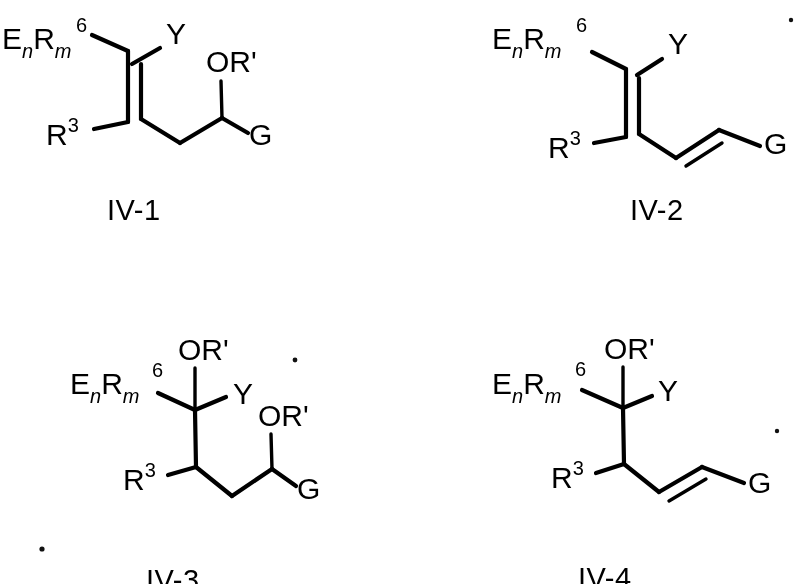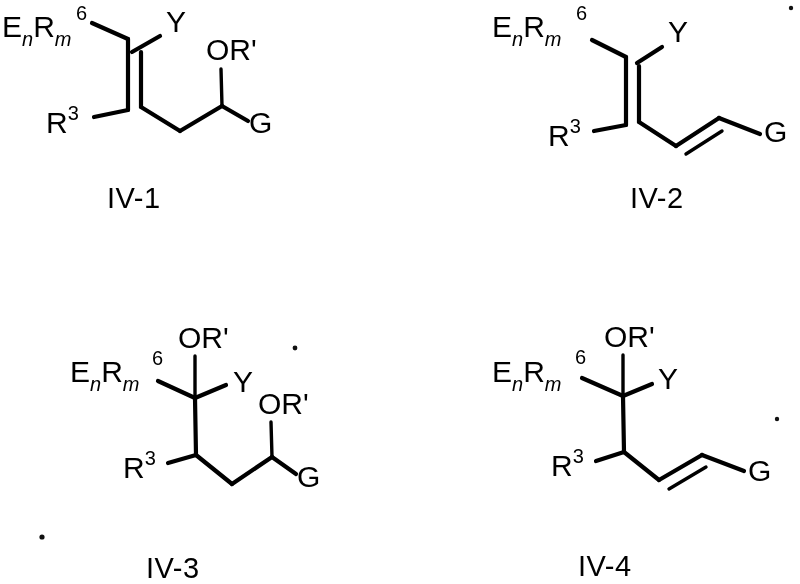--- a/index.html
+++ b/index.html
@@ -9,21 +9,21 @@
   }
   body {
     width: 800px;
     height: 584px;
     font-family: "Liberation Sans", sans-serif;
     position: relative;
     overflow: hidden;
   }
   #sheet {
     position: absolute;
-    left: 0; top: 0;
+    left: 0; top: 12px;
     width: 800px;
     height: 509px;
   }
   svg { display: block; }
   .bond {
     stroke: #000000;
     stroke-width: 4.2;
     stroke-linecap: round;
     stroke-linejoin: round;
     fill: none;

